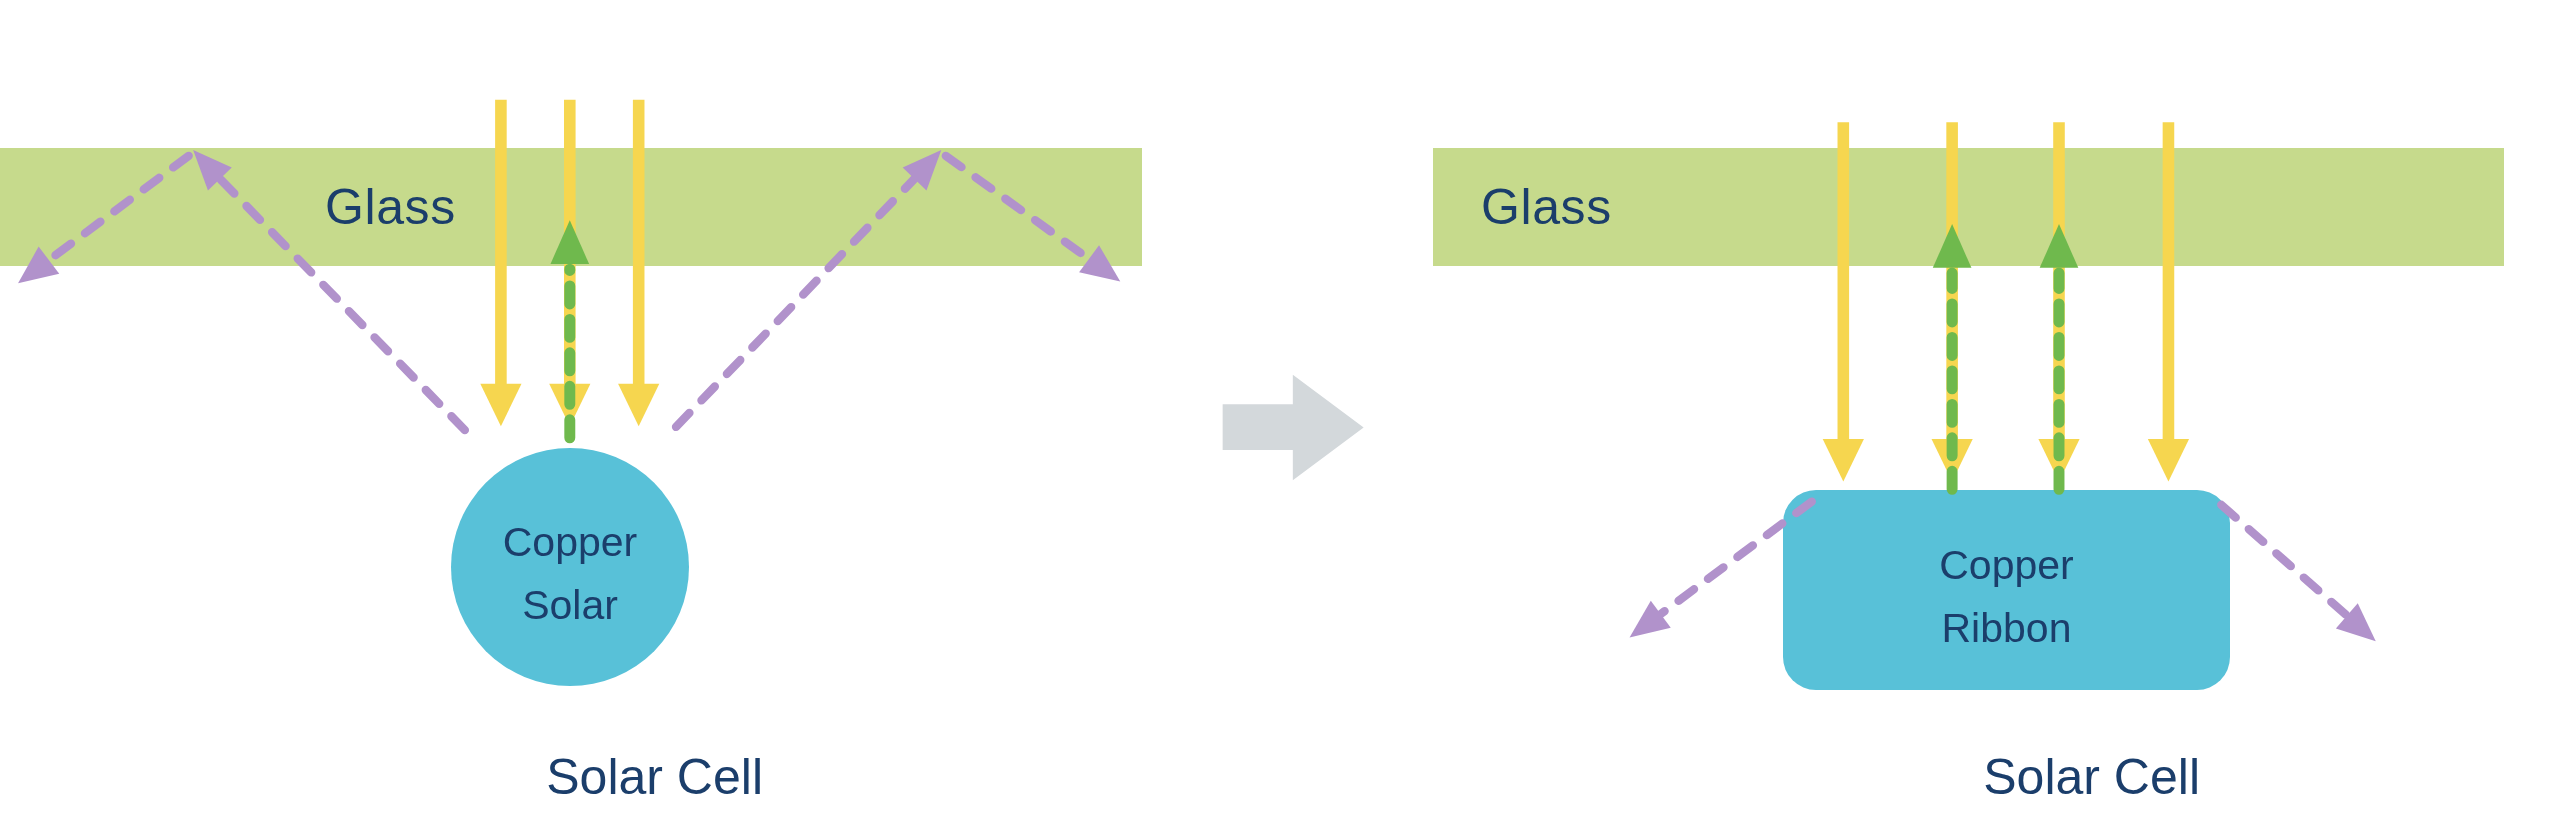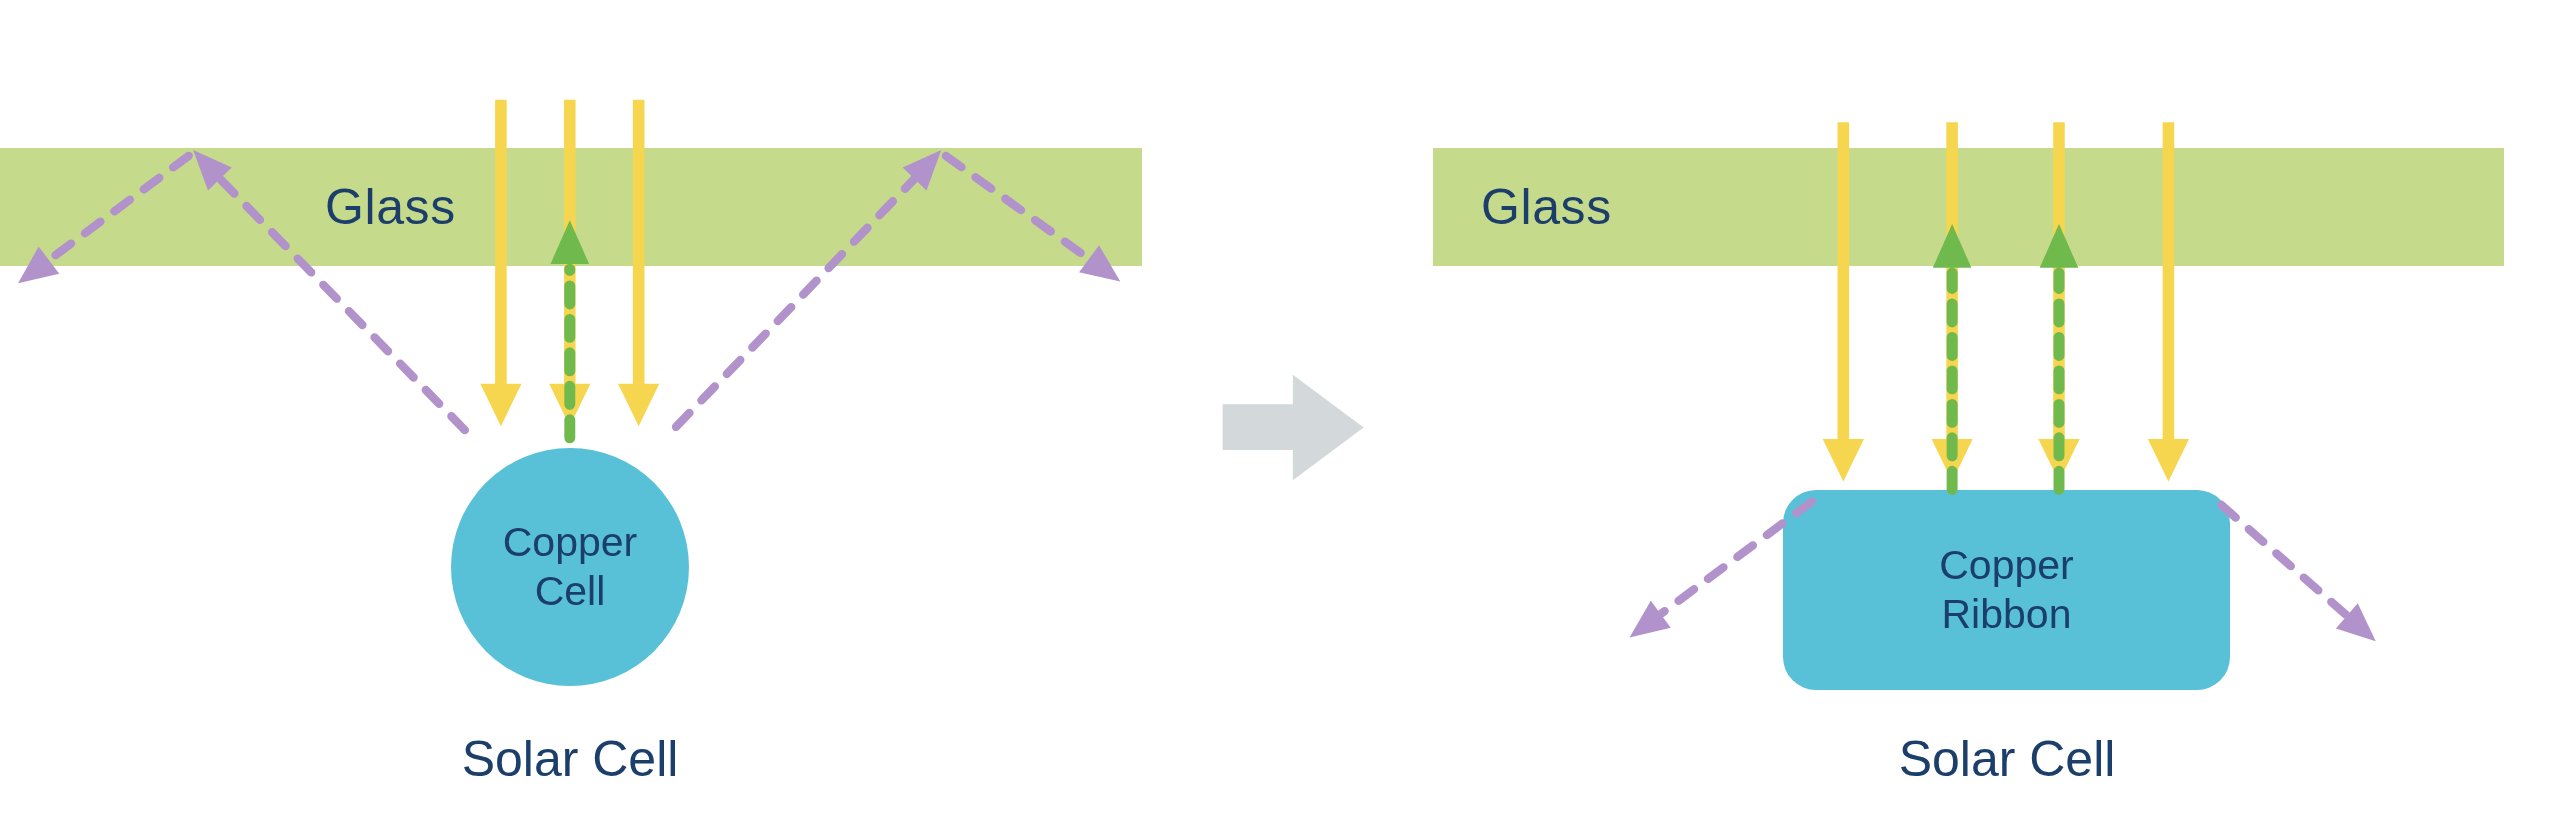--- a/index.html
+++ b/index.html
@@ -65,26 +65,26 @@
     display: flex;
     align-items: center;
     justify-content: center;
   }
   .copper-text {
     text-align: center;
     color: var(--color-text-navy);
     font-size: 41px;
     line-height: 1.2;
   }
-  .copper-text span { display: block; }
+  .copper-text span { display: block; margin-top: 14px; }
   .solar-cell-label {
     position: absolute;
-    top: 730px;
+    top: 748px;
     width: 386px;
-    text-align: center;
+    text-align: right;
     font-size: 50px;
     color: var(--color-text-navy);
   }
   .solar-cell-label.left  { left: 377px; }
   .solar-cell-label.right { left: 1814px; }
   .overlay {
     position: absolute;
     left: 0; top: 0;
     width: 2576px;
     height: 819px;
@@ -107,21 +107,21 @@
 
   <div class="glass-band left"></div>
   <div class="glass-band right"></div>
 
   <div class="glass-label left">Glass</div>
   <div class="glass-label right">Glass</div>
 
   <div class="copper-wire">
     <div class="copper-text">
       <span>Copper</span>
-      <span>Cell</span>
+      <span>Solar</span>
     </div>
   </div>
 
   <div class="copper-ribbon">
     <div class="copper-text">
       <span>Copper</span>
       <span>Ribbon</span>
     </div>
   </div>
 

